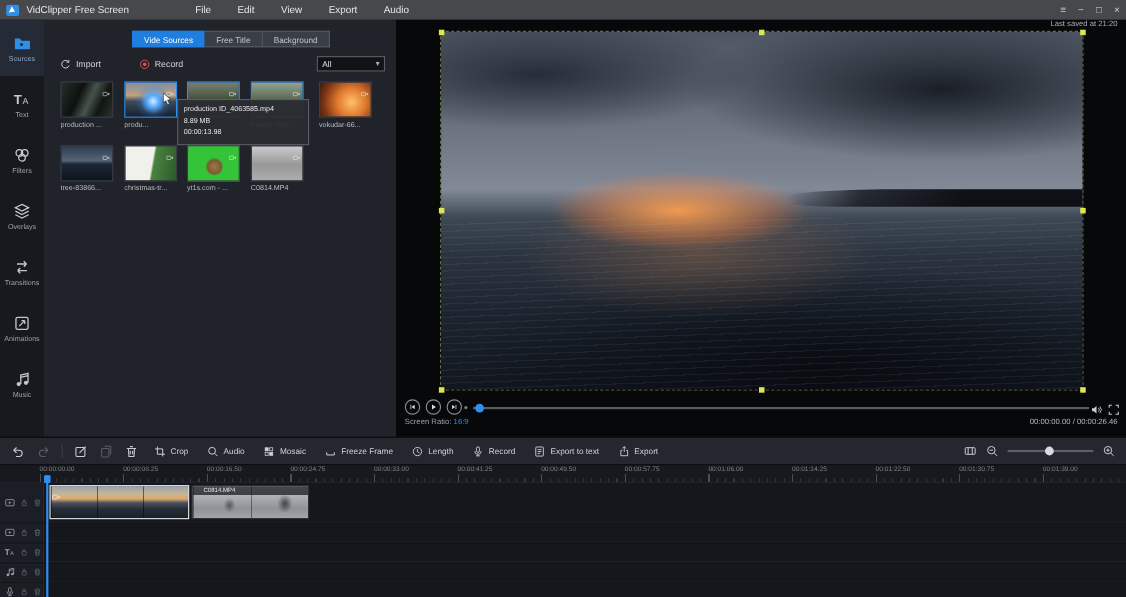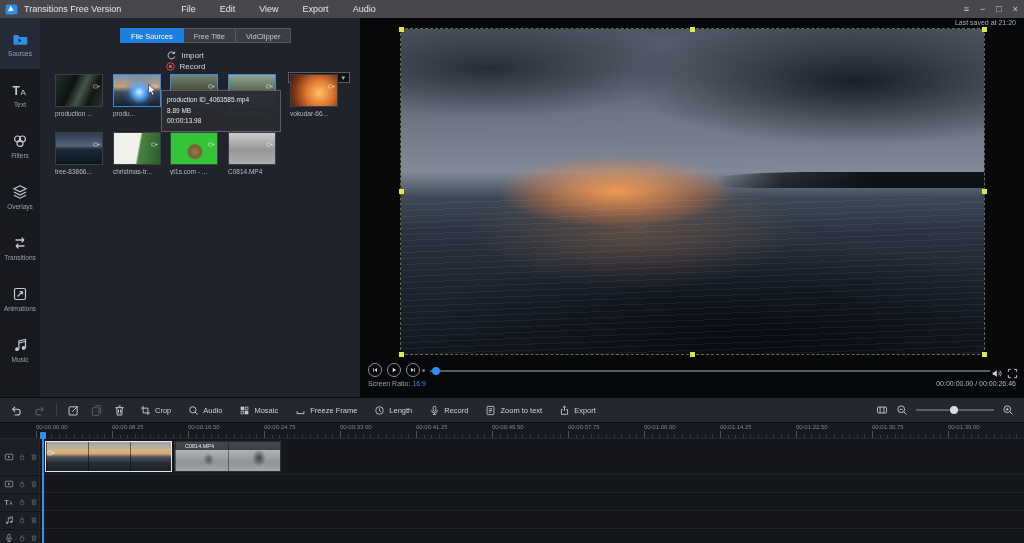--- a/index.html
+++ b/index.html
@@ -24,21 +24,21 @@
   .side-item .lbl { font-size:6.5px; color:#9aa0a8; }
   .side-item.active { background:#242a36; color:#2f8fe8; }
   .side-item.active .lbl { color:#8fa6c6; }
 
   
   #media-panel { position:absolute; left:40px; top:0; width:320px; height:379px; background:#20232a; }
   #tabs { position:absolute; left:80px; top:10px; display:flex; }
   .tab { height:15px; padding:0 10px; font-size:7.5px; line-height:15px; background:#3a3e47; color:#c2c6cd; border:1px solid #56595f; border-left:none; }
   .tab:first-child { border-left:1px solid #56595f; }
   .tab.active { background:#1f7fe0; color:#fff; border-color:#1f7fe0; }
-  #actions { position:absolute; left:14px; top:32px; right:10px; height:16px; display:flex; align-items:center; font-size:8px; color:#d2d5da;flex-direction:column; }
+  #actions { position:absolute; left:14px; top:32px; right:10px; height:16px; display:flex; align-items:center; font-size:8px; color:#d2d5da; }
   .act-btn { display:flex; align-items:center; gap:4px; margin-right:34px; }
   .act-btn .icn { width:11px; height:11px; }
   #rec-dot { color:#e05252; }
   #filter-dd { margin-left:auto; width:62px; height:14px; background:#101216; border:1px solid #5a5e66; display:flex; align-items:center; font-size:7.5px; color:#e0e2e6; padding:0 4px; }
   #filter-dd .caret { margin-left:auto; font-size:7px; color:#aeb2b8; }
 
   #media-grid { position:absolute; left:12px; top:56px; width:300px; }
   .m-item { position:absolute; width:48px; }
   .thumb { position:relative; width:48px; height:33px; border:1px solid #3a3e45; background:#222; }
   .m-item.sel .thumb { border:1.5px solid #2e8ff0; }
@@ -133,21 +133,21 @@
 </head>
 <body>
 
 <div id="app">
 
   <header id="titlebar">
     <svg id="logo" viewBox="0 0 16 14">
       <rect x="0.5" y="0.5" width="15" height="13" rx="2.5" fill="#2f8fe8"></rect>
       <path d="M5,3 L11,7 5,11 Z" fill="#fff" transform="rotate(25 8 7)"></path>
     </svg>
-    <span>Transitions Free Version</span>
+    <span>VidClipper Free Screen</span>
     <nav id="menus">
         <span class="menu-item">File</span>
         <span class="menu-item">Edit</span>
         <span class="menu-item">View</span>
         <span class="menu-item">Export</span>
         <span class="menu-item">Audio</span>
       </nav>
     <div id="win-controls">
         <span>≡</span>
         <span>−</span>
@@ -230,23 +230,23 @@
               <circle cx="11.6" cy="11" r="1.9" fill="currentColor"></circle>
               <path d="M6.9,12.2 V4 l6.6,-1.5 v8.5 M6.9,6 l6.6,-1.5" fill="none" stroke="currentColor" stroke-width="1.2"></path>
             </svg>
           </span>
           <span class="lbl">Music</span>
         </div>
       </aside>
 
     <section id="media-panel">
       <div id="tabs">
-          <span class="tab active">File Sources</span>
+          <span class="tab active">Vide Sources</span>
           <span class="tab">Free Title</span>
-          <span class="tab">VidClipper</span>
+          <span class="tab">Background</span>
         </div>
       <div id="actions">
         <span class="act-btn">
           <span class="icn">
               <svg viewBox="0 0 16 16" fill="none" stroke="currentColor" stroke-width="1.3">
                 <path d="M12.8,9.5 a5,5 0 1 1 -0.6,-4.5"></path>
                 <path d="M12.6,2.3 l-0.2,3 -3,-0.4"></path>
               </svg>
             </span>
           <span>Import</span>
@@ -537,21 +537,21 @@
         </span>
         <span class="tb-btn">
           <span class="icn">
             <svg viewBox="0 0 16 16">
               <g fill="none" stroke="currentColor" stroke-width="1.2">
                 <rect x="3" y="2" width="10" height="12" rx="1"></rect>
                 <path d="M5.5,5.5 h5 M5.5,8 h5 M5.5,10.5 h3"></path>
               </g>
             </svg>
           </span>
-          <span>Zoom to text</span>
+          <span>Export to text</span>
         </span>
         <span class="tb-btn">
           <span class="icn">
             <svg viewBox="0 0 16 16">
               <g fill="none" stroke="currentColor" stroke-width="1.2">
                 <path d="M5.5,6.5 H3.5 v7 h9 v-7 h-2"></path>
                 <path d="M8,1.5 v7 M8,1.5 L5.8,3.7 M8,1.5 l2.2,2.2"></path>
               </g>
             </svg>
           </span>

